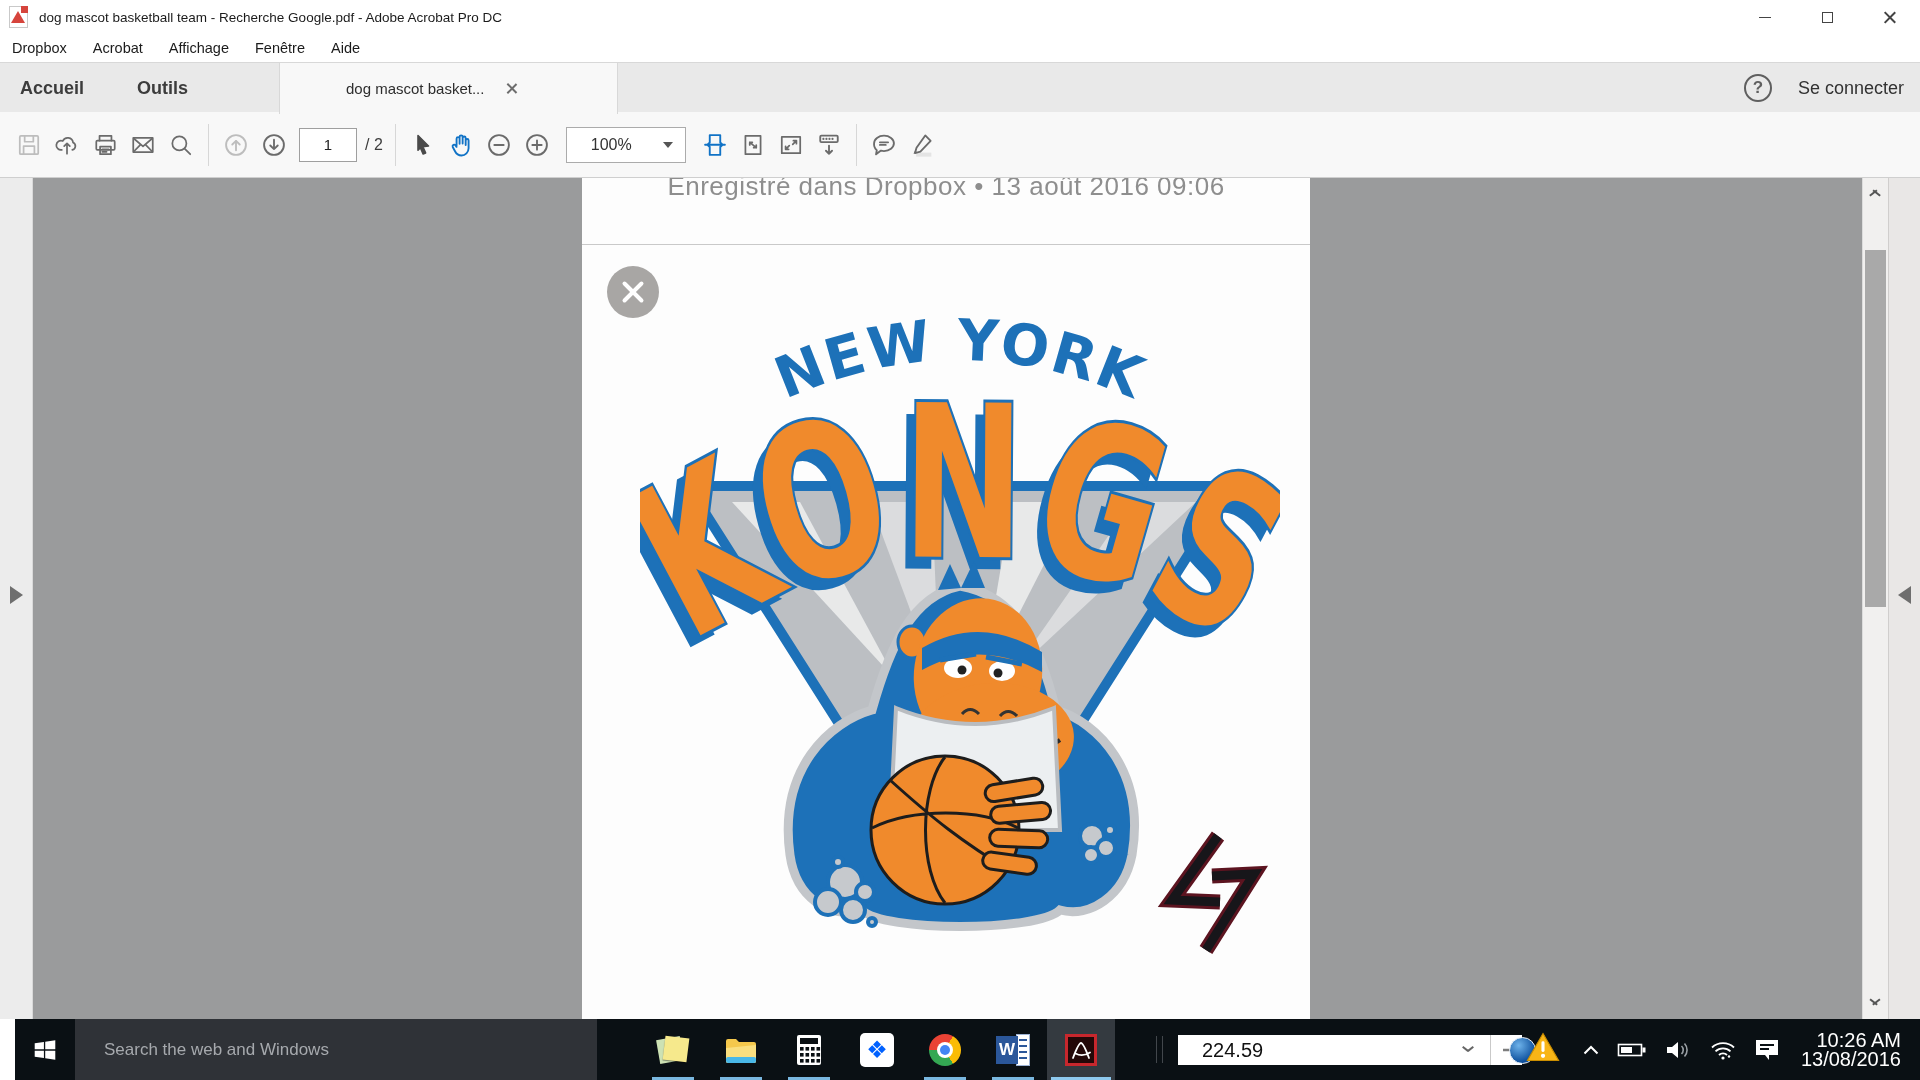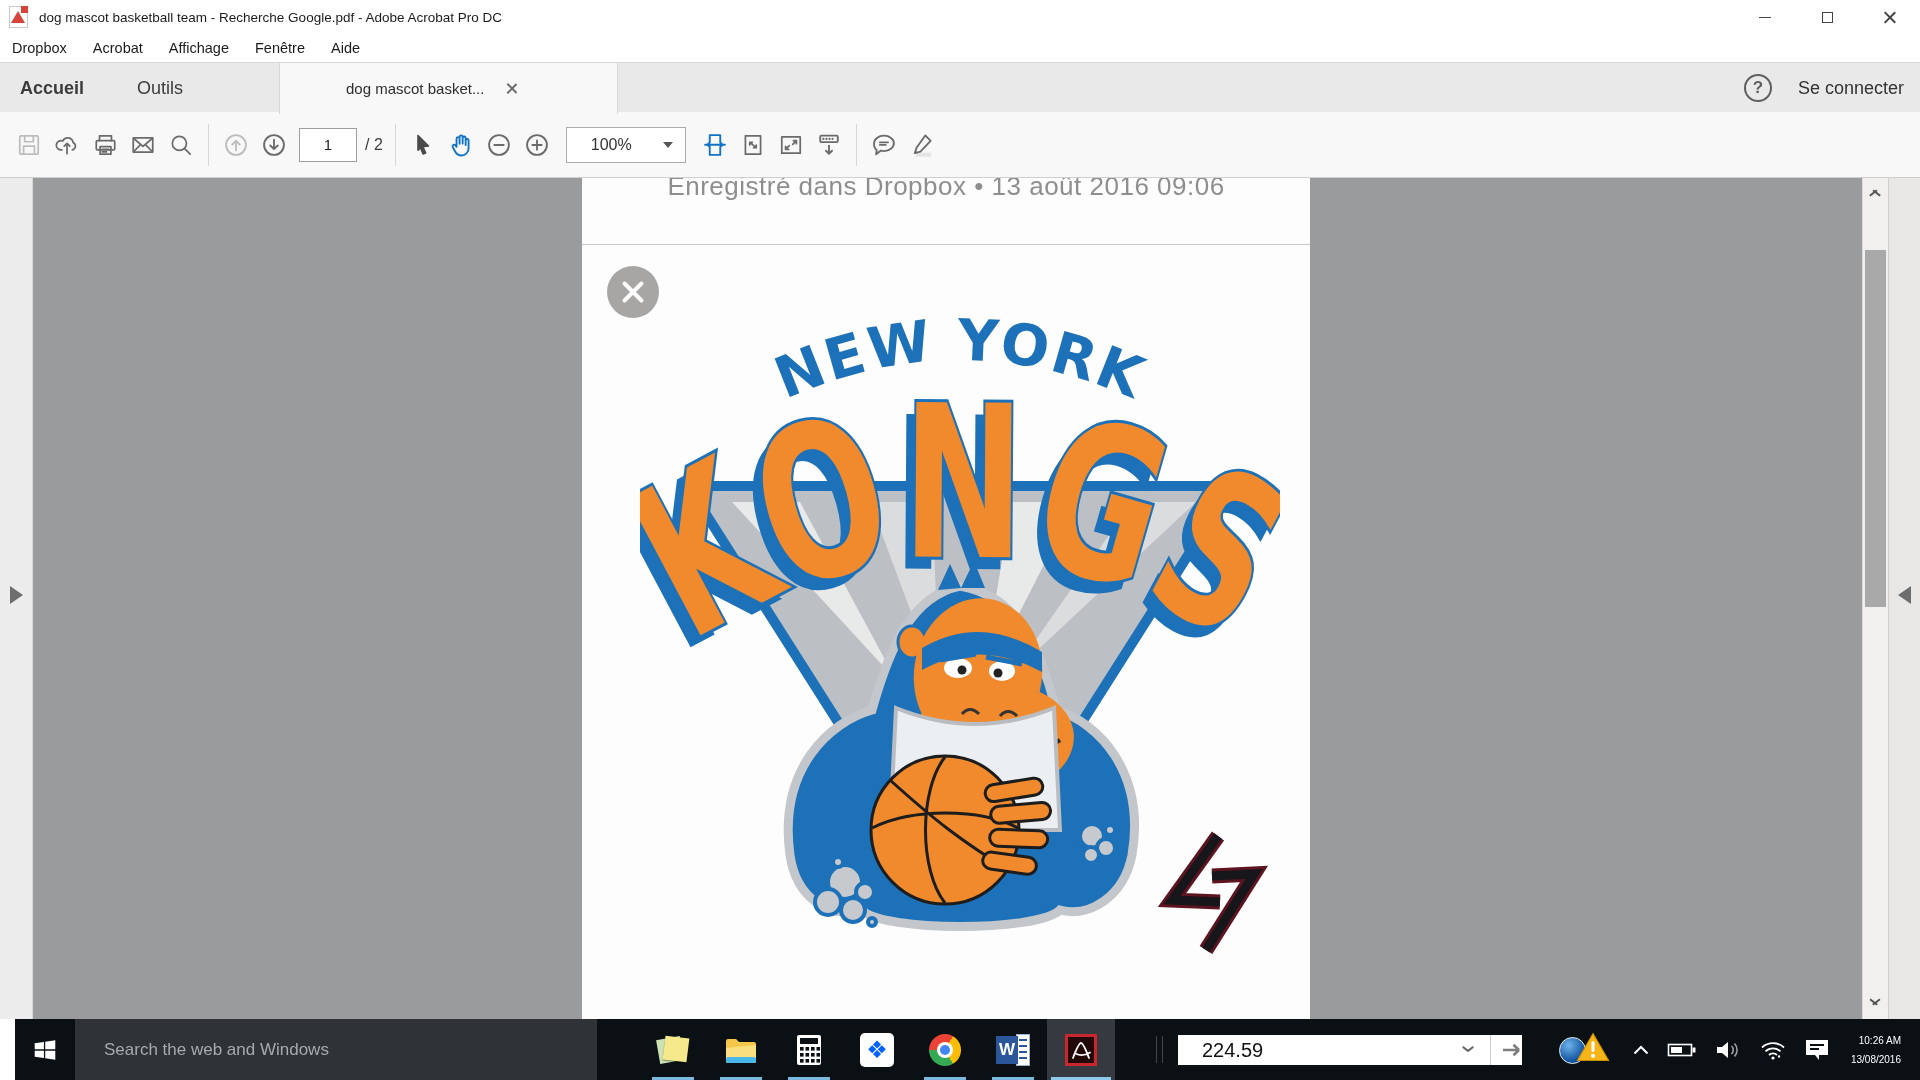--- a/index.html
+++ b/index.html
@@ -22,21 +22,21 @@
   .glyph-close:before { transform:rotate(45deg); } .glyph-close:after { transform:rotate(-45deg); }
 
   
   .menubar { position:absolute; left:0; top:34px; width:1920px; height:28px; background:#ffffff; display:flex; align-items:center; font-size:14.5px; color:#1b1b1b; }
   .menu-item { margin-left:14px; padding:3px 6px; }
   .menu-item:first-child { margin-left:6px; }
 
   
   .tabbar { position:absolute; left:0; top:62px; width:1920px; height:50px; background:#e9e9e9; border-top:1px solid #d8d8d8; }
   .tab-home { position:absolute; left:20px; top:0; height:50px; display:flex; align-items:center; font-size:18px; font-weight:bold; color:#3c3c3c; }
-  .tab-tools { position:absolute; left:137px; top:0; height:50px; display:flex; align-items:center; font-size:18px; font-weight:normal; color:#3c3c3c; }
+  .tab-tools { position:absolute; left:137px; top:0; height:50px; display:flex; align-items:center; font-size:18px; font-weight:bold; color:#3c3c3c; }
   .tab-doc { position:absolute; left:279px; top:0; width:339px; height:51px; background:#f8f8f8; border-left:1px solid #d8d8d8; border-right:1px solid #d8d8d8; display:flex; align-items:center; z-index:3; }
   .tab-doc-label { margin-left:66px; font-size:15px; color:#2e2e2e; }
   .tab-close { margin-left:22px; position:relative; width:11px; height:11px; }
   .tab-close:before,.tab-close:after { content:""; position:absolute; left:5px; top:-1px; width:1.5px; height:13px; background:#6d6d6d; }
   .tab-close:before { transform:rotate(45deg); } .tab-close:after { transform:rotate(-45deg); }
   .signin-zone { position:absolute; right:16px; top:0; height:50px; display:flex; align-items:center; gap:26px; }
   .help-circle { width:28px; height:28px; border:2px solid #5f5f5f; border-radius:50%; color:#5f5f5f; font-size:17px; font-weight:bold; display:flex; align-items:center; justify-content:center; }
   .signin-label { font-size:18px; color:#323232; }
 
   
@@ -100,21 +100,21 @@
   .addr-caret:before { content:""; position:absolute; left:0; top:1px; width:7px; height:1.8px; background:#666; transform:rotate(38deg); }
   .addr-caret:after { content:""; position:absolute; right:-3px; top:1px; width:7px; height:1.8px; background:#666; transform:rotate(-38deg); }
   .addr-div { position:absolute; left:312px; top:0; width:1px; height:30px; background:#c9c9c9; }
   .go-arrow { position:absolute; left:318px; top:0; width:32px; height:30px; display:flex; align-items:center; justify-content:center; }
 
   .tray { position:absolute; right:6px; top:0; height:61px; display:flex; align-items:center; gap:17px; }
   .tray-item { display:flex; align-items:center; justify-content:center; }
   .orbwarn { position:relative; width:56px; height:40px; }
   .orb { position:absolute; left:0; top:7px; width:27px; height:27px; border-radius:50%; background:radial-gradient(circle at 35% 30%, #6db2ea, #0d4f9c 70%); border:1.5px solid #e8f1fa; }
   .warn-tri { position:absolute; left:17px; top:1px; }
-  .clock { text-align:right; color:#fff; font-size:10px; line-height:19px; white-space:nowrap; padding-left:4px; }
+  .clock { text-align:right; color:#fff; font-size:20px; line-height:19px; white-space:nowrap; padding-left:4px; }
   .show-desktop { width:1px; height:61px; background:#4a4f54; margin-left:10px; }
 
   .chrome-ball { width:32px; height:32px; border-radius:50%; background:conic-gradient(from 30deg, #fbbc05 0 120deg, #34a853 120deg 240deg, #ea4335 240deg 360deg); position:relative; }
   .chrome-ball .hub { position:absolute; left:8px; top:8px; width:16px; height:16px; border-radius:50%; background:#fff; }
   .chrome-ball .hub:after { content:""; position:absolute; left:3px; top:3px; width:10px; height:10px; border-radius:50%; background:#4285f4; }
 
   .dropbox-sq { width:34px; height:34px; background:#fff; border-radius:5px; display:flex; align-items:center; justify-content:center; font-size:24px; color:#0061ff; }
   .word-wrap { position:relative; width:34px; height:32px; }
   .word-w { position:absolute; left:0; top:2px; width:22px; height:28px; background:#2b579a; color:#fff; font-weight:bold; font-size:17px; display:flex; align-items:center; justify-content:center; }
   .word-doc { position:absolute; right:0; top:0; width:14px; height:32px; background:#fff; border:1px solid #9db3d4; }

